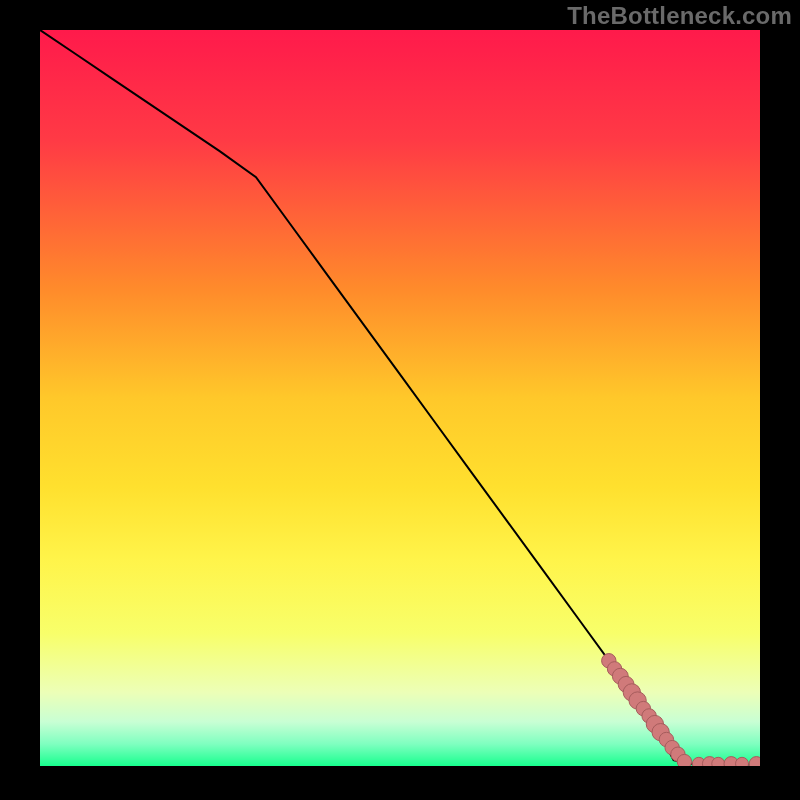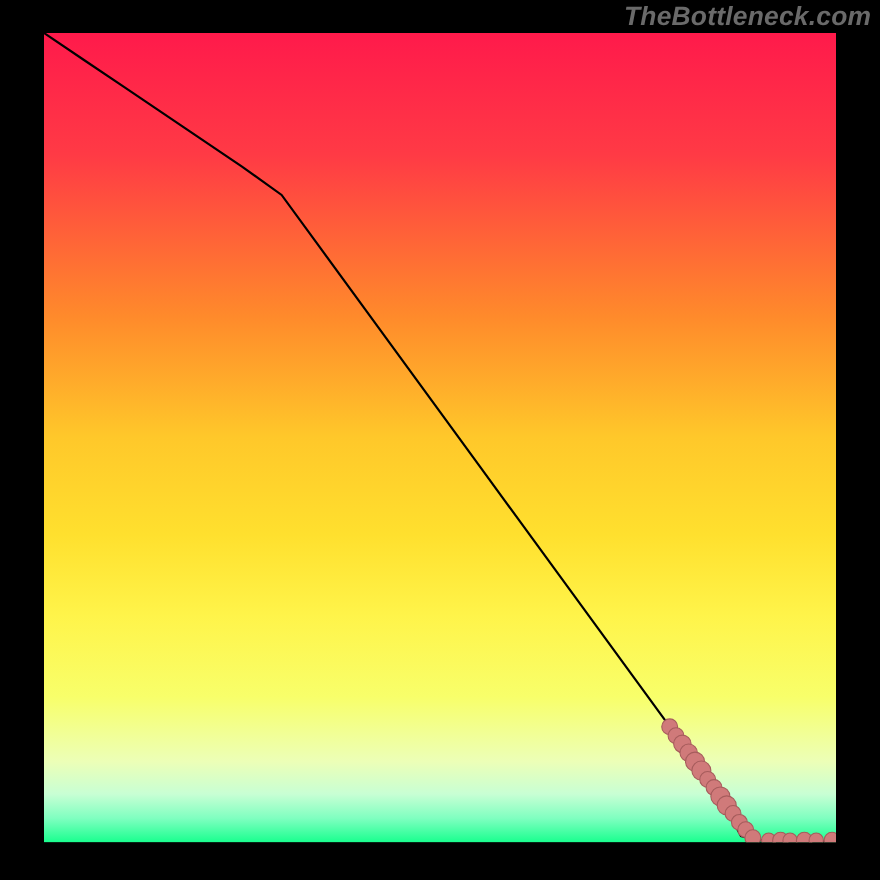--- a/index.html
+++ b/index.html
@@ -19,21 +19,20 @@
   }
   .watermark {
     position: absolute;
     top: 2px;
     right: 8px;
     font-size: 24px;
     font-weight: 600;
     color: #6a6a6a;
     letter-spacing: 0.2px;
     user-select: none;
-    font-style: italic;
   }
   
   .plot {
     position: absolute;
     left: 40px;
     top: 30px;
     width: 720px;   
     height: 736px;  
     overflow: hidden;
   }

